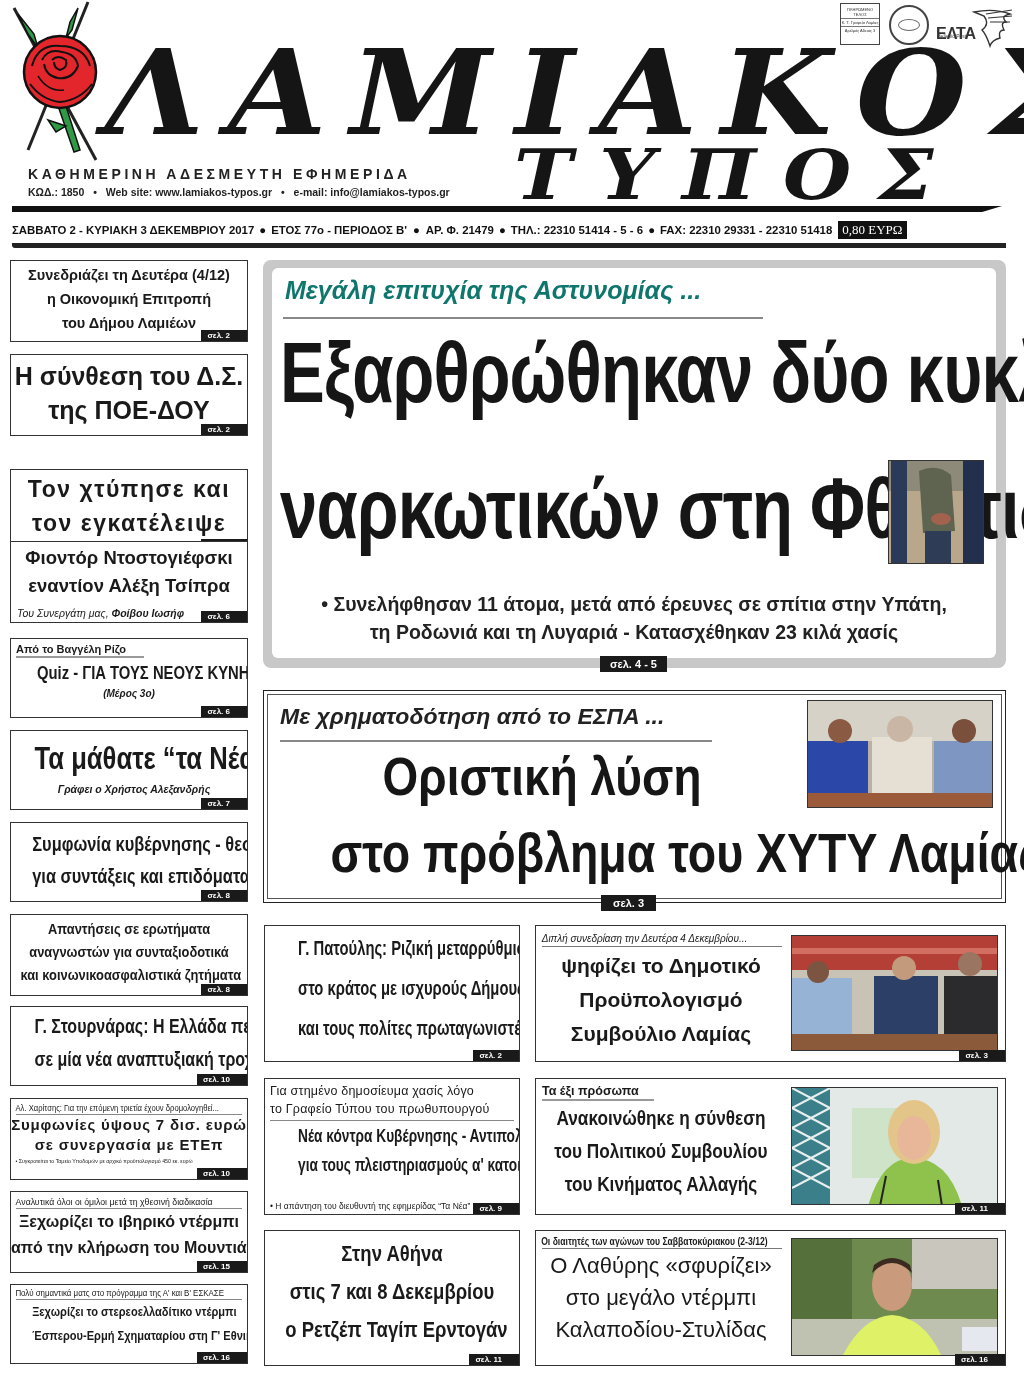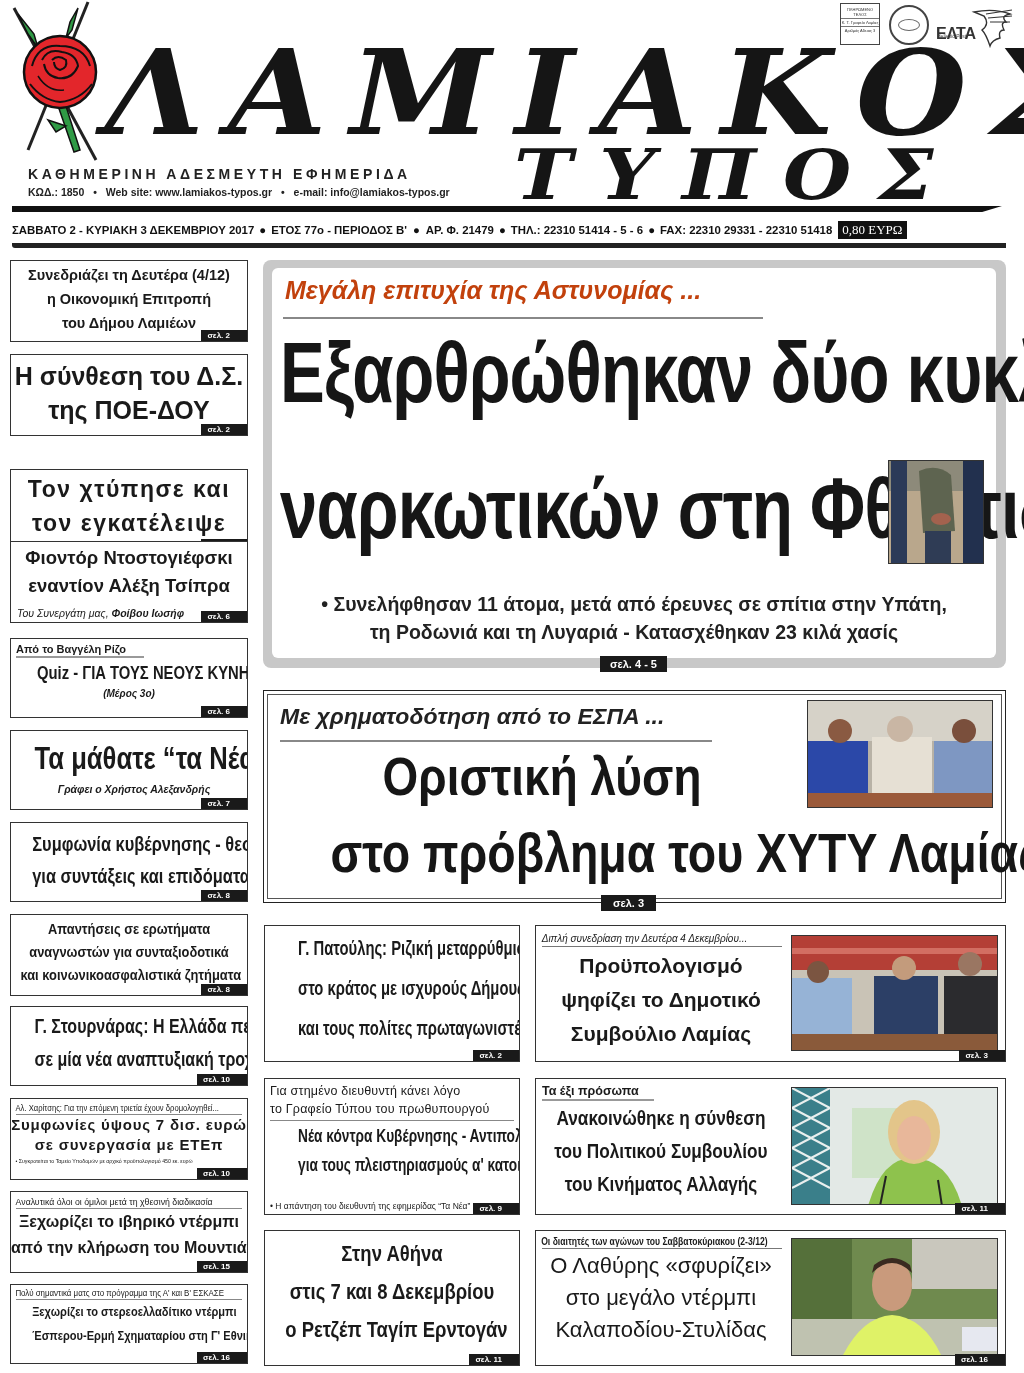--- a/index.html
+++ b/index.html
@@ -56,21 +56,21 @@
   .center { text-align: center; }
   .photo { position: absolute; border: 1px solid #333; }
 
   
   .lc { left: 10px; width: 238px; }
   .lc .txt { width: 100%; text-align: center; color: #1a1a1a; white-space: nowrap; }
 
   
   .lead-outer { position: absolute; left: 263px; top: 260px; width: 743px; height: 408px; background: #c8c8c8; border-radius: 8px; }
   .lead-inner { position: absolute; left: 272px; top: 268px; width: 724px; height: 390px; background: #fff; border-radius: 6px; }
-  .lead-kicker { position: absolute; left: 285px; top: 276px; font-size: 25px; font-style: italic; font-weight: bold; color: #c2410c; white-space: nowrap; }
+  .lead-kicker { position: absolute; left: 285px; top: 276px; font-size: 25px; font-style: italic; font-weight: bold; color: #0f766e; white-space: nowrap; }
   .lead-rule { position: absolute; left: 283px; top: 317px; width: 480px; height: 1.5px; background: #888; }
   .lead-h1 {
     position: absolute; left: 280px; top: 322px; font-size: 86px; line-height: 100px; font-weight: bold; color: #161616;
     white-space: nowrap; transform: scaleX(0.78); transform-origin: left top; letter-spacing: -1px;
   }
   .lead-h2 {
     position: absolute; left: 280px; top: 458px; font-size: 86px; line-height: 100px; font-weight: bold; color: #161616;
     white-space: nowrap; transform: scaleX(0.78); transform-origin: left top; letter-spacing: -1px;
   }
   .lead-deck { position: absolute; left: 272px; top: 590px; width: 724px; text-align: center; font-size: 19.5px; line-height: 28px; font-weight: bold; color: #222; }
@@ -306,22 +306,22 @@
     <div>στο κράτος με ισχυρούς Δήμους</div>
     <div>και τους πολίτες πρωταγωνιστές</div>
   </div>
   <span class="page-ref">σελ. 2</span>
 </div>
 
 <div class="box" style="left:535px;top:925px;width:471px;height:137px;">
   <div style="font-size:10.5px;font-style:italic;padding:6px 6px 2px;white-space:nowrap;transform:scaleX(0.95);transform-origin:left top;">Διπλή συνεδρίαση την Δευτέρα 4 Δεκεμβρίου...</div>
   <div style="height:1px;background:#777;width:240px;margin:0 6px;"></div>
   <div class="center" style="width:250px;font-size:21px;line-height:34px;font-weight:bold;white-space:nowrap;padding-top:2px;">
+    <div>ψηφίζει το Δημοτικό</div>
     <div>Προϋπολογισμό</div>
-    <div>ψηφίζει το Δημοτικό</div>
     <div>Συμβούλιο Λαμίας</div>
   </div>
   <div class="photo ph" style="left:255px;top:9px;width:207px;height:116px;">
     <svg width="207" height="116" viewBox="0 0 207 116">
       <rect width="207" height="116" fill="#c9c3b6"></rect>
       <rect x="0" y="0" width="207" height="34" fill="#b43f36"></rect>
       <rect x="0" y="12" width="207" height="6" fill="#d26e62"></rect>
       <rect x="0" y="42" width="60" height="60" fill="#96b3d6"></rect>
       <circle cx="26" cy="36" r="11" fill="#7b5541"></circle>
       <rect x="82" y="40" width="64" height="64" fill="#2c3f66"></rect>
@@ -329,21 +329,21 @@
       <rect x="152" y="40" width="55" height="64" fill="#2b2b2e"></rect>
       <circle cx="178" cy="28" r="12" fill="#9a7662"></circle>
       <rect x="0" y="98" width="207" height="18" fill="#8a5a3a"></rect>
     </svg>
   </div>
   <span class="page-ref">σελ. 3</span>
 </div>
 
 <div class="box" style="left:264px;top:1078px;width:256px;height:137px;">
   <div style="font-size:12.5px;line-height:18px;padding:3px 5px 0;white-space:nowrap;letter-spacing:0.2px;">
-    <div>Για στημένο διευθυντή κάνει λόγο</div>
+    <div>Για στημένο δημοσίευμα χασίς λόγο</div>
     <div>το Γραφείο Τύπου του πρωθυπουργού</div>
   </div>
   <div style="height:1px;background:#888;margin:2px 5px 0;"></div>
   <div class="center" style="font-size:18.5px;line-height:29px;font-weight:bold;white-space:nowrap;transform:scaleX(0.74);transform-origin:center top;">
     <div>Νέα κόντρα Κυβέρνησης - Αντιπολίτευσης</div>
     <div>για τους πλειστηριασμούς α' κατοικίας</div>
   </div>
   <div style="position:absolute;left:5px;bottom:3px;font-size:8.5px;white-space:nowrap;">• Η απάντηση του διευθυντή της εφημερίδας “Τα Νέα”</div>
   <span class="page-ref">σελ. 9</span>
 </div>

